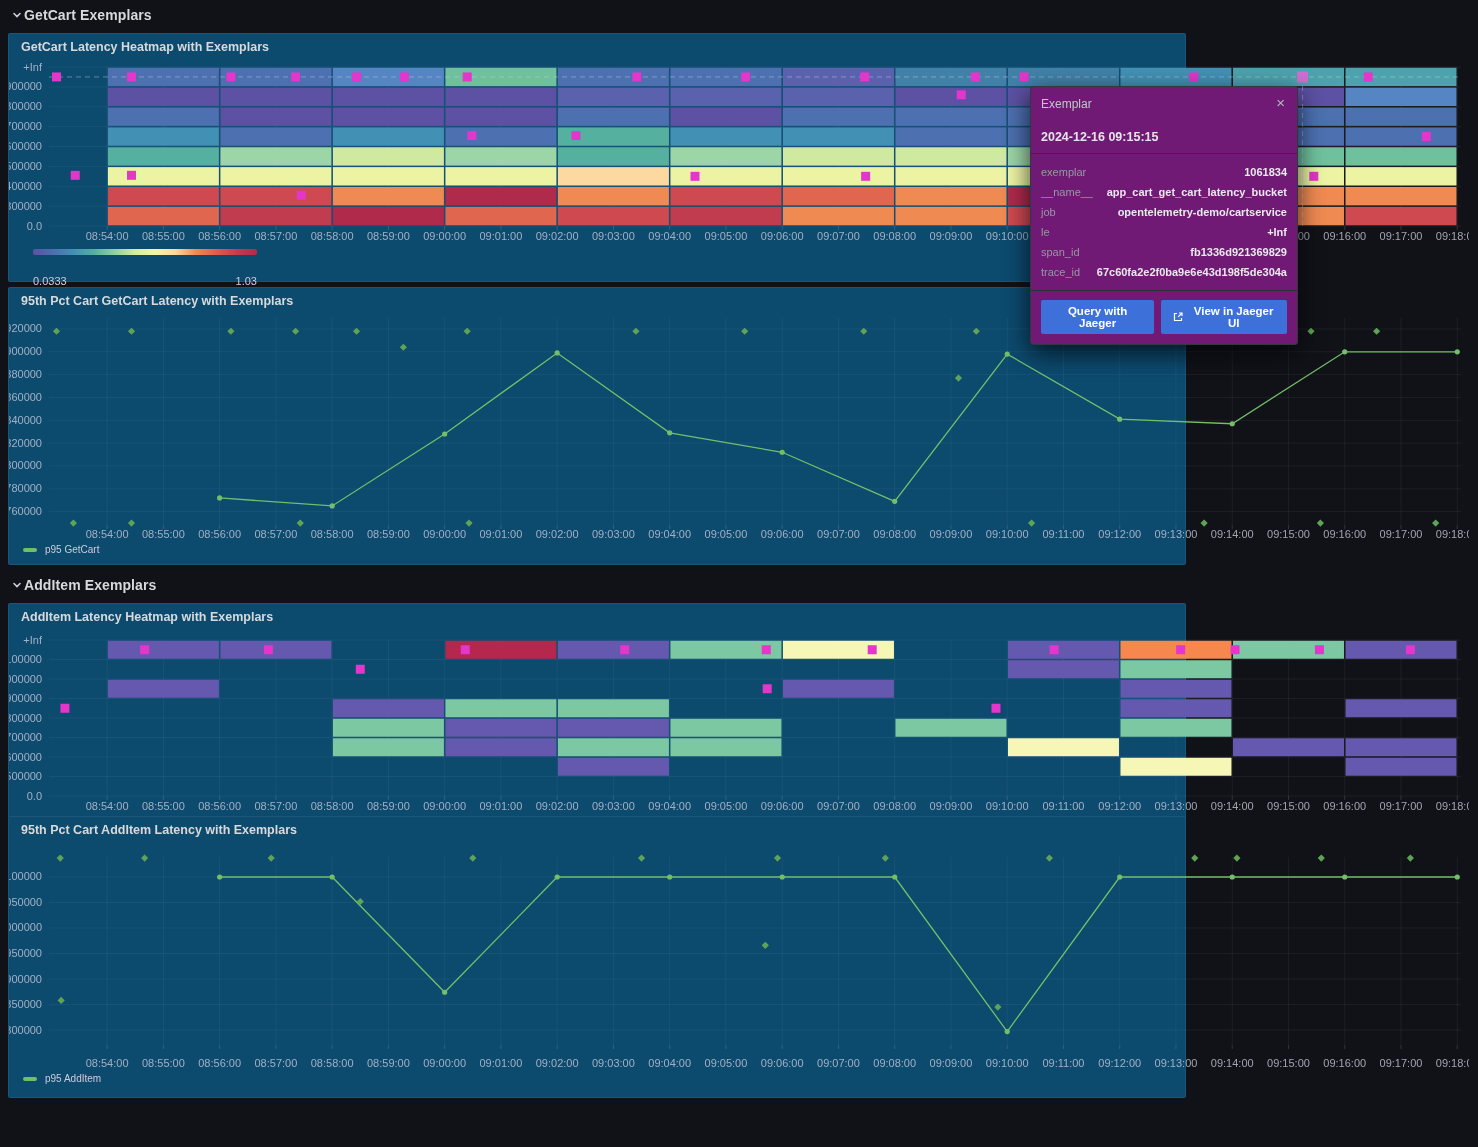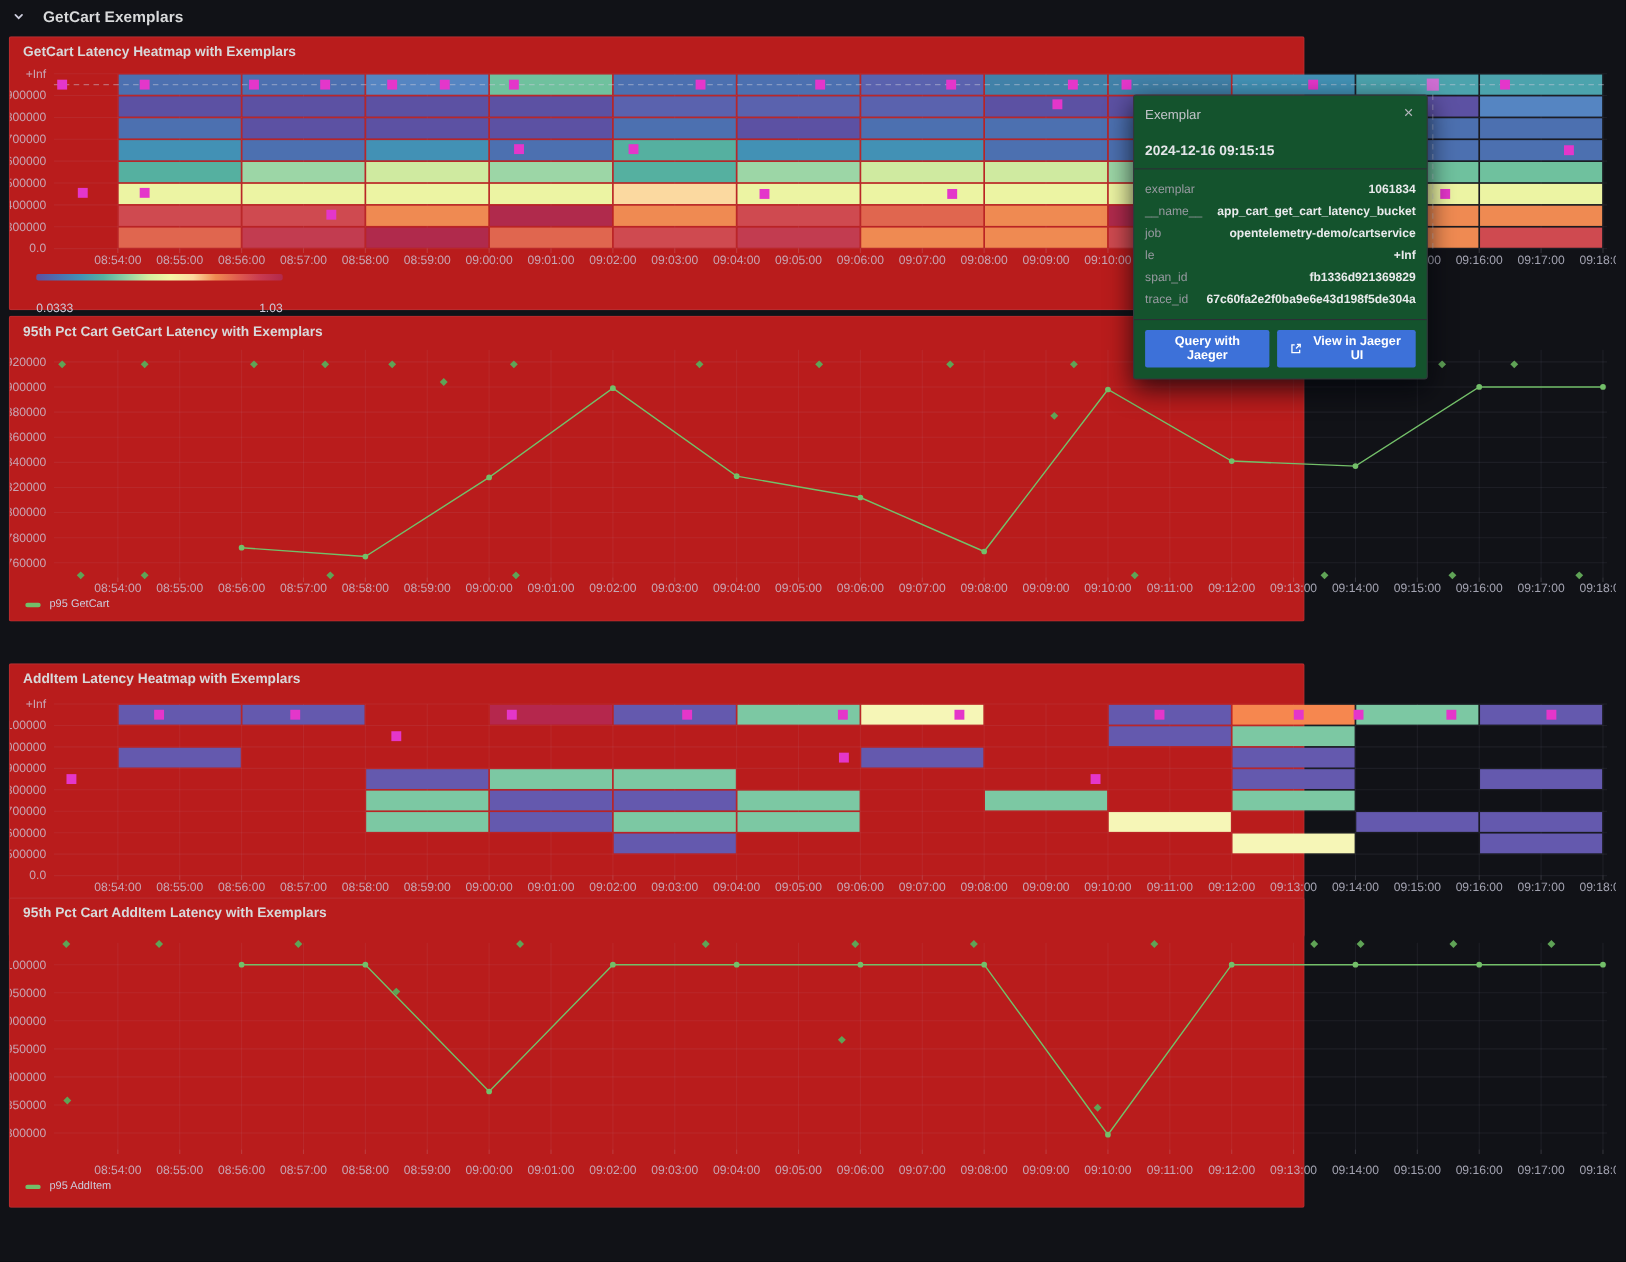--- a/index.html
+++ b/index.html
@@ -1,31 +1,31 @@
 <!DOCTYPE html>
 <html><head>
 <meta charset="utf-8">
 <style>
   html,body{margin:0;padding:0;background:#0b0c0e;}
   .page{position:relative;width:1478px;height:1147px;background:#111217;
         font-family:"Liberation Sans","DejaVu Sans",sans-serif;color:#ccccdc;overflow:hidden;}
   .dash-row{position:absolute;left:0;width:1478px;height:30px;display:flex;align-items:center;cursor:pointer;}
   .dash-row .chev{margin-left:11px;display:flex;align-items:center;}
-  .row-title{margin-left:16px;font-size:14px;font-weight:700;color:#d8d9da;letter-spacing:.1px;}
-  .panel{position:absolute;left:8px;width:1178px;background:#b91c1c;border:1px solid rgba(204,204,220,0.09);
+  .row-title{margin-left:1px;font-size:14px;font-weight:700;color:#d8d9da;letter-spacing:.1px;}
+  .panel{position:absolute;left:8px;width:1178px;background:#0c4a6e;border:1px solid rgba(204,204,220,0.09);
          border-radius:2px;box-sizing:border-box;}
   .panel-title{position:absolute;left:12px;top:6px;font-size:12.5px;font-weight:700;color:#d8d9da;cursor:pointer;z-index:2;}
   .chart-svg{position:absolute;left:0;top:0;overflow:hidden;}
   .tick{font:11px "Liberation Sans",sans-serif;fill:rgba(204,204,220,0.78);}
   .colorbar{position:absolute;left:24px;width:224px;}
   .colorbar-bar{height:6px;border-radius:2px;}
   .colorbar-labels{display:flex;justify-content:space-between;font-size:11px;color:#ccccdc;margin-top:20px;}
   .legend{position:absolute;left:14px;display:flex;align-items:center;gap:8px;font-size:10px;color:#ccccdc;cursor:pointer;}
   .legend-swatch{width:14px;height:4px;border-radius:2px;display:inline-block;}
-  .exemplar-tooltip{position:absolute;left:1030px;top:86px;width:268px;background:#14532d;
+  .exemplar-tooltip{position:absolute;left:1030px;top:86px;width:268px;background:#701a75;
          border:1px solid #34373d;border-radius:3px;box-shadow:0 8px 24px rgba(1,4,9,0.75);z-index:10;box-sizing:border-box;}
   .tt-header{position:relative;padding:10px 10px 9px 10px;}
   .tt-title{font-size:12px;color:#c4c5cb;}
   .tt-time{margin-top:19px;font-size:12.5px;font-weight:600;color:#e4e5e9;}
   .tt-close{position:absolute;right:8px;top:6px;background:none;border:none;color:#b4b6bc;font-size:15px;
             cursor:pointer;padding:2px 4px;line-height:1;font-family:inherit;}
   .tt-body{border-top:1px solid #2c3036;border-bottom:1px solid #2c3036;padding:8px 10px;}
   .tt-row{display:flex;justify-content:space-between;gap:8px;line-height:20px;font-size:11px;}
   .tt-k{color:#989aa1;white-space:nowrap;}
   .tt-v{font-weight:700;color:#e9eaec;text-align:right;white-space:nowrap;}
@@ -407,20 +407,28 @@
         <path d="M 1195.1022576361222 231.45901820187535 L 1198.702257636122 235.05901820187535 L 1195.1022576361222 238.65901820187534 L 1191.5022576361223 235.05901820187535 Z" fill="#5fa356"></path>
         <path d="M 1311.3625498007968 231.45901820187535 L 1314.9625498007968 235.05901820187535 L 1311.3625498007968 238.65901820187534 L 1307.762549800797 235.05901820187535 Z" fill="#5fa356"></path>
         <path d="M 1426.6852589641435 231.45901820187535 L 1430.2852589641434 235.05901820187535 L 1426.6852589641435 238.65901820187534 L 1423.0852589641436 235.05901820187535 Z" fill="#5fa356"></path>
       </svg>
     <div class="legend" style="top:256px">
       <span class="legend-swatch" id="sw1" style="background: rgb(115, 191, 105);"></span>
       <span>p95 GetCart</span>
     </div>
   </section>
 
+  <div class="dash-row" style="top:570px">
+    <span class="chev">
+      <svg width="12" height="12" viewBox="0 0 12 12">
+          <path d="M3 4.5 L6 7.5 L9 4.5" stroke="#ccccdc" stroke-width="1.6" fill="none" stroke-linecap="round"></path>
+        </svg>
+    </span>
+    <span class="row-title">AddItem Exemplars</span>
+  </div>
 
   <section class="panel" style="top:603px;height:249px">
     <div class="panel-title">AddItem Latency Heatmap with Exemplars</div>
     <svg id="chart2" class="chart-svg" width="1460" height="247">
         <line x1="98.13014608233732" y1="36" x2="98.13014608233732" y2="192" stroke="rgba(204,204,220,0.07)"></line>
         <line x1="98.13014608233732" y1="192" x2="98.13014608233732" y2="196" stroke="rgba(204,204,220,0.18)"></line>
         <text x="98.13014608233732" y="206" text-anchor="middle" class="tick">08:54:00</text>
         <line x1="154.3851261620186" y1="36" x2="154.3851261620186" y2="192" stroke="rgba(204,204,220,0.07)"></line>
         <line x1="154.3851261620186" y1="192" x2="154.3851261620186" y2="196" stroke="rgba(204,204,220,0.18)"></line>
         <text x="154.3851261620186" y="206" text-anchor="middle" class="tick">08:55:00</text>

